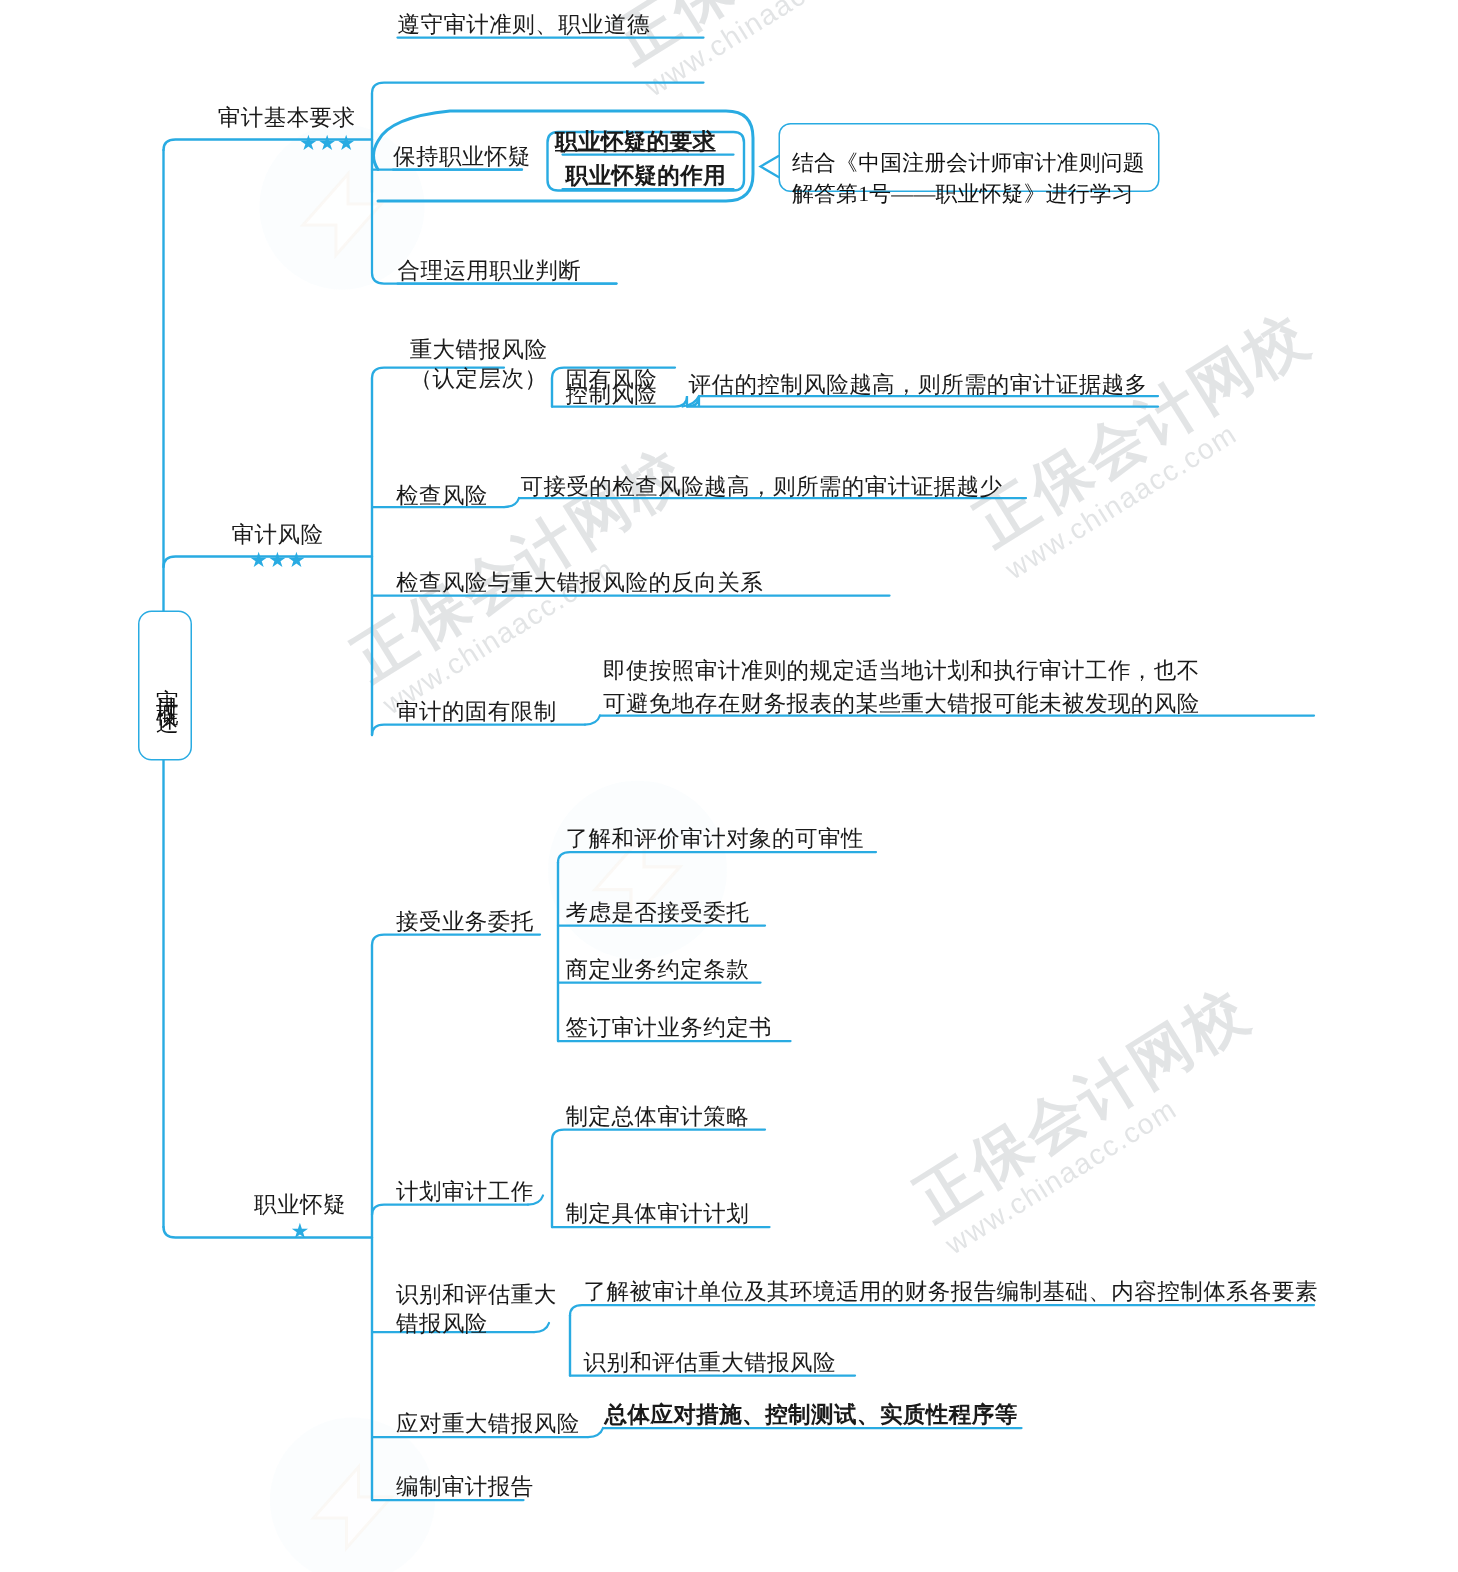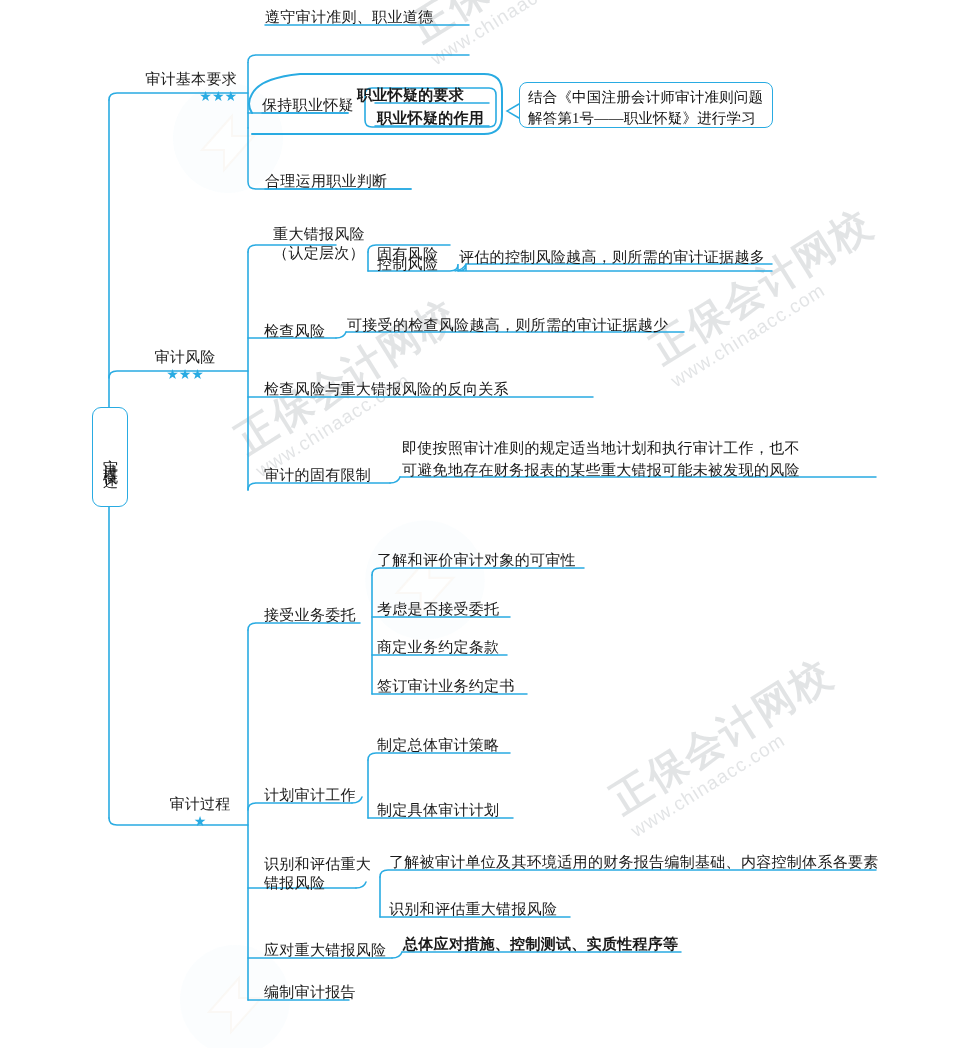--- a/index.html
+++ b/index.html
@@ -79,21 +79,21 @@
 
   
   #callout{
     position:absolute;
     left:519px;top:82px;
     width:254px;height:46px;
     border:1.5px solid #29abe2;
     border-radius:8px;
     background:#fff;
     box-sizing:border-box;
-    padding:4px 8px 0 8px;
+    padding:16px 8px 0 8px;
     font-size:14.5px;
     line-height:1.42;
     color:#111;
     letter-spacing:.2px;
   }
 </style>
 </head>
 <body>
 
 <div class="stage">
@@ -247,21 +247,21 @@
   </div>
 
   <div class="node lvl2" style="left:265px;top:8px;">
     <span>遵守审计准则、职业道德</span>
   </div>
 
   <div class="node lvl2" style="left:262px;top:96px;">
     <span>保持职业怀疑</span>
   </div>
 
-  <div class="node lvl3" style="left:357px;top:86px;font-weight:700;">
+  <div class="node lvl3" style="left:370px;top:86px;font-weight:700;text-decoration:underline;">
     <span>职业怀疑的要求</span>
   </div>
 
   <div class="node lvl3" style="left:377px;top:109px;font-weight:700;">
     <span>职业怀疑的作用</span>
   </div>
 
   <div id="callout">
     <span>结合《中国注册会计师审计准则问题解答第1号——职业怀疑》进行学习</span>
   </div>
@@ -307,21 +307,21 @@
   <div class="node lvl2" style="left:264px;top:466px;">
     <span>审计的固有限制</span>
   </div>
 
   <div class="node leafnote twoline" style="left:402px;top:438px;width:478px;line-height:1.45;">
     <span>即使按照审计准则的规定适当地计划和执行审计工作，也不</span><br>
     <span>可避免地存在财务报表的某些重大错报可能未被发现的风险</span>
   </div>
 
   <div class="node lvl1" style="left:160px;top:795px;width:80px;">
-    <span>审计过程</span>
+    <span>职业怀疑</span>
     <span class="stars">★</span>
   </div>
 
   <div class="node lvl2" style="left:264px;top:606px;">
     <span>接受业务委托</span>
   </div>
 
   <div class="node lvl3" style="left:377px;top:551px;">
     <span>了解和评价审计对象的可审性</span>
   </div>

